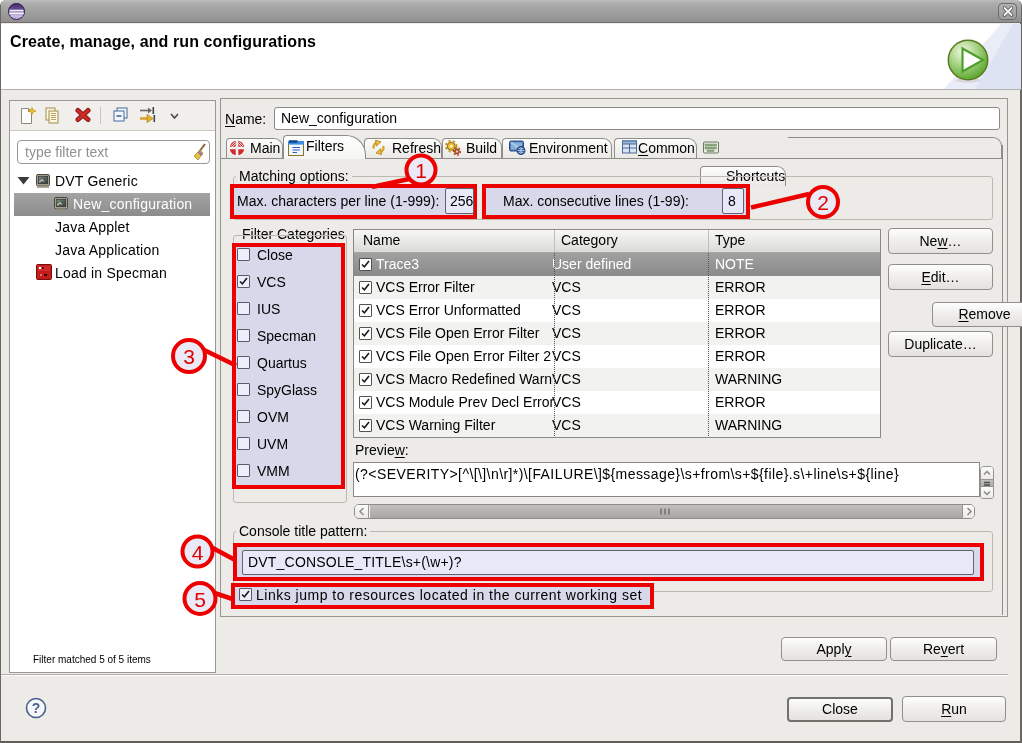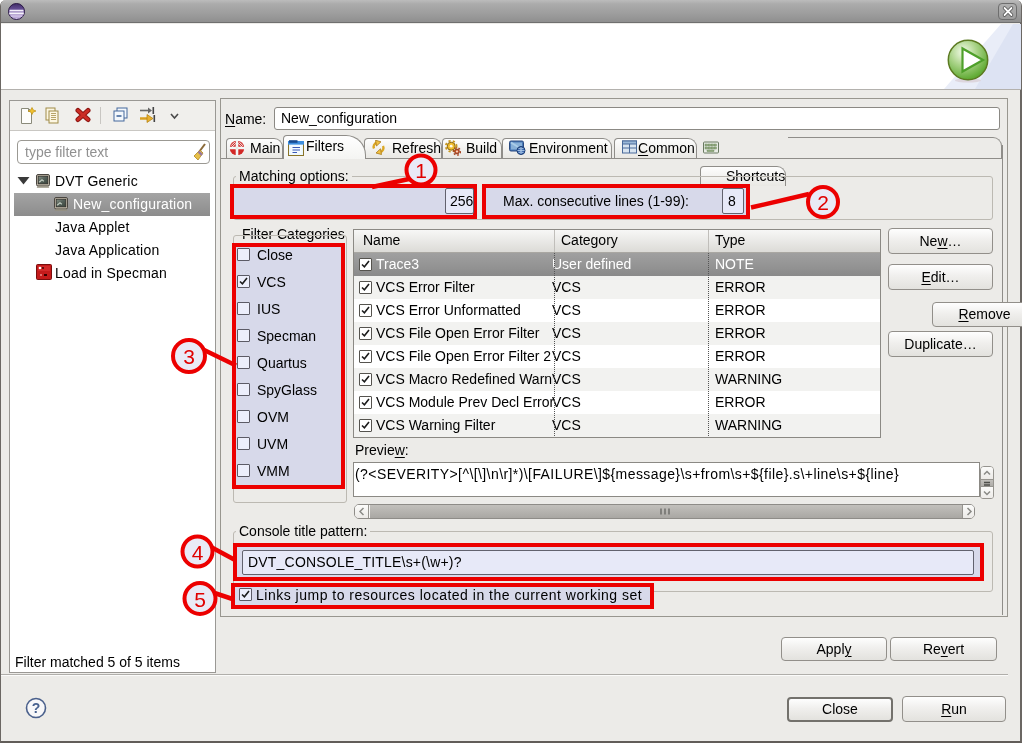--- a/index.html
+++ b/index.html
@@ -23,21 +23,21 @@
 #leftpanel { position:absolute; left:8px; top:100px; width:207px; height:573px;
   background:#fff; border:1px solid #9a9894; }
 #ltoolbar { position:absolute; left:0; top:0; width:205px; height:30px; background:#F0EFEC;
   border-bottom:1px solid #c9c7c3; }
 #filterbox { position:absolute; left:7px; top:39px; width:193px; height:24px; background:#fff;
   border:1px solid #9b9993; border-radius:4px; }
 #filterbox span { position:absolute; left:7px; top:3px; color:#909090; font-size:14px; }
 .treerow { position:absolute; font-size:14px; letter-spacing:0.2px; height:23px; line-height:23px; }
 #selrow { position:absolute; left:4px; top:92px; width:196px; height:23px;
   background:linear-gradient(#a4a4a4,#8c8c8c); color:#fff; font-size:14px; letter-spacing:0.2px; line-height:23px; }
-#lstatus { position:absolute; left:5px; top:553px; font-size:14px; }
+#lstatus { position:absolute; left:23px; top:553px; font-size:10px; }
 
 #rcomp { position:absolute; left:219px; top:98px; width:788px; height:519px;
   border:1px solid #98968f; font-size:14px; }
 #namelabel { position:absolute; left:4px; top:12px; }
 #namefield { position:absolute; left:53px; top:8px; width:726px; height:23px; background:#fff;
   border:1px solid #8b8984; border-radius:3px; line-height:21px; padding-left:6px; }
 .tab { position:absolute; top:39px; height:20px; background:linear-gradient(#fdfdfd,#e9e8e4);
   border:1px solid #8f8d89; border-bottom:none; border-radius:4px 9px 0 0;
   line-height:19px; }
 #tabsel { position:absolute; top:36px; height:24px; background:linear-gradient(#ffffff,#f4f4f2);
@@ -91,20 +91,21 @@
     <svg width="18" height="15">
         <path d="M5.5,4 L12.5,11 M12.5,4 L5.5,11" stroke="#4e4e4e" stroke-width="3.4" stroke-linecap="round"></path>
     <path d="M5.5,4 L12.5,11 M12.5,4 L5.5,11" stroke="#fff" stroke-width="1.8" stroke-linecap="round"></path>
       </svg>
   </div>
   <div id="header">
     <svg class="abs" style="left:0;top:0" width="1020" height="65">
       <polygon points="1000,0 1020,0 1020,65 943,65" fill="#e9edf8"></polygon>
       <polygon points="1012,0 1020,0 1020,65 974,65" fill="#dde3f3"></polygon>
     </svg>
+    <div id="headtext">Create, manage, and run configurations</div>
   </div>
   <svg class="abs" style="left:945px;top:38px" width="45" height="45" id="greenbtn">
 <defs>
         <radialGradient id="gg" cx="0.38" cy="0.3" r="0.8">
 <stop offset="0" stop-color="#f4fbea"></stop>
           <stop offset="0.42" stop-color="#abd48a"></stop>
 <stop offset="0.85" stop-color="#62ac36"></stop>
           <stop offset="1" stop-color="#52a02c"></stop>
         </radialGradient>
       </defs>
@@ -213,20 +214,21 @@
     <div class="tab" style="left:281px;width:110px;padding-left:26px;">Environment</div>
     <div class="tab" style="left:393px;width:83px;padding-left:23px;"><u>C</u>ommon</div>
     <div class="tab" style="left:479px;width:86px;padding-left:25px;margin-top:28px;">Shortcuts</div>
     <div class="abs" style="left:567px;top:38px;width:214px;height:21px;border-top:1px solid #8f8d89;border-right:1px solid #8f8d89;border-radius:0 9px 0 0;"></div>
     <div class="abs" style="left:781px;top:46px;width:1px;height:470px;background:#8f8d89;"></div>
     <div id="tabsel" style="left:62px;width:83px;padding-left:22px;border-radius:4px 20px 0 0;">Filters</div>
 
     <div class="groupbox" style="left:12px;top:77px;width:760px;height:44px;"></div>
     <div class="grouplabel" style="left:15px;top:69px;">Matching options:</div>
     <div class="redbox" style="left:9px;top:85px;width:247px;height:35px;">
+      <span style="position:absolute;left:3px;top:5px;">Max. characters per line (1-999):</span>
       <div class="lavfield" style="left:211px;top:0px;width:29px;height:26px;line-height:24px;padding-left:4px;">256</div>
     </div>
     <div class="redbox" style="left:261px;top:85px;width:268px;height:35px;">
       <span style="position:absolute;left:17px;top:5px;">Max. consecutive lines (1-99):</span>
       <div class="lavfield" style="left:236px;top:0px;width:22px;height:26px;line-height:24px;padding-left:5px;">8</div>
     </div>
 
     <div class="grouplabel" style="left:18px;top:128px;height:15px;line-height:15px;">Filter Categories</div>
     <div class="groupbox" style="left:12px;top:136px;width:114px;height:268px;"></div>
     <div class="redbox" style="left:11px;top:144px;width:113px;height:246px;"></div>

